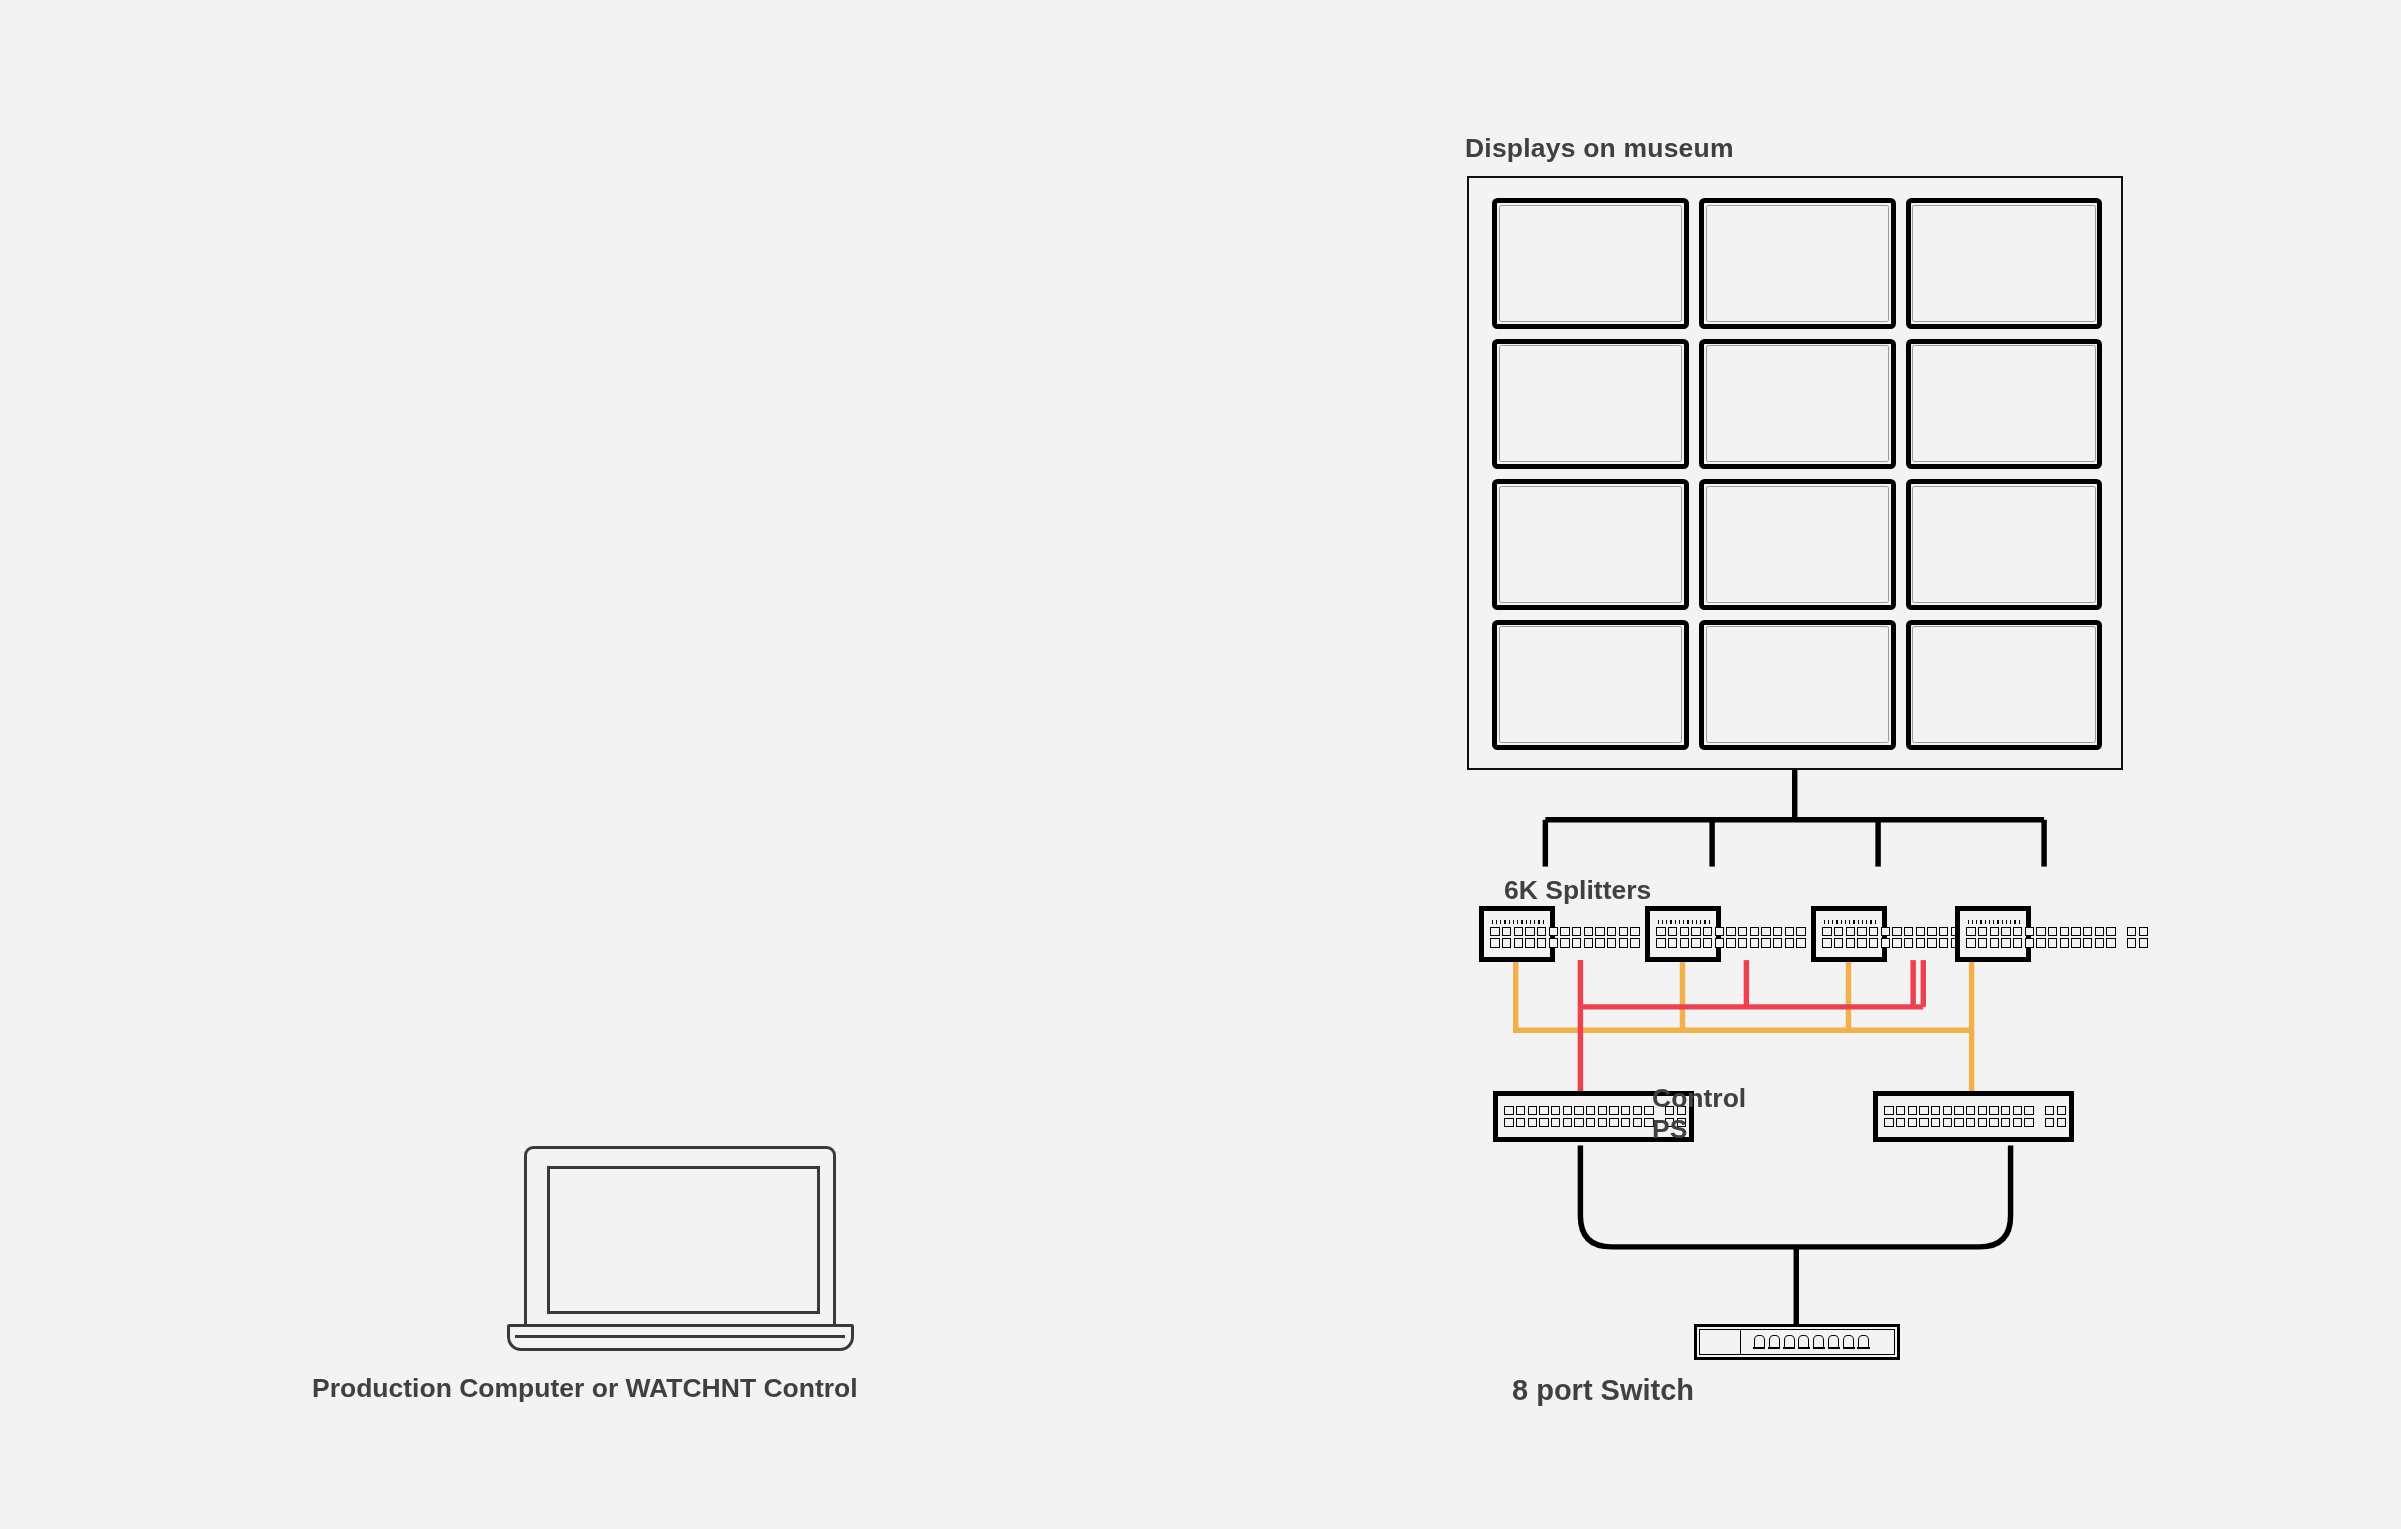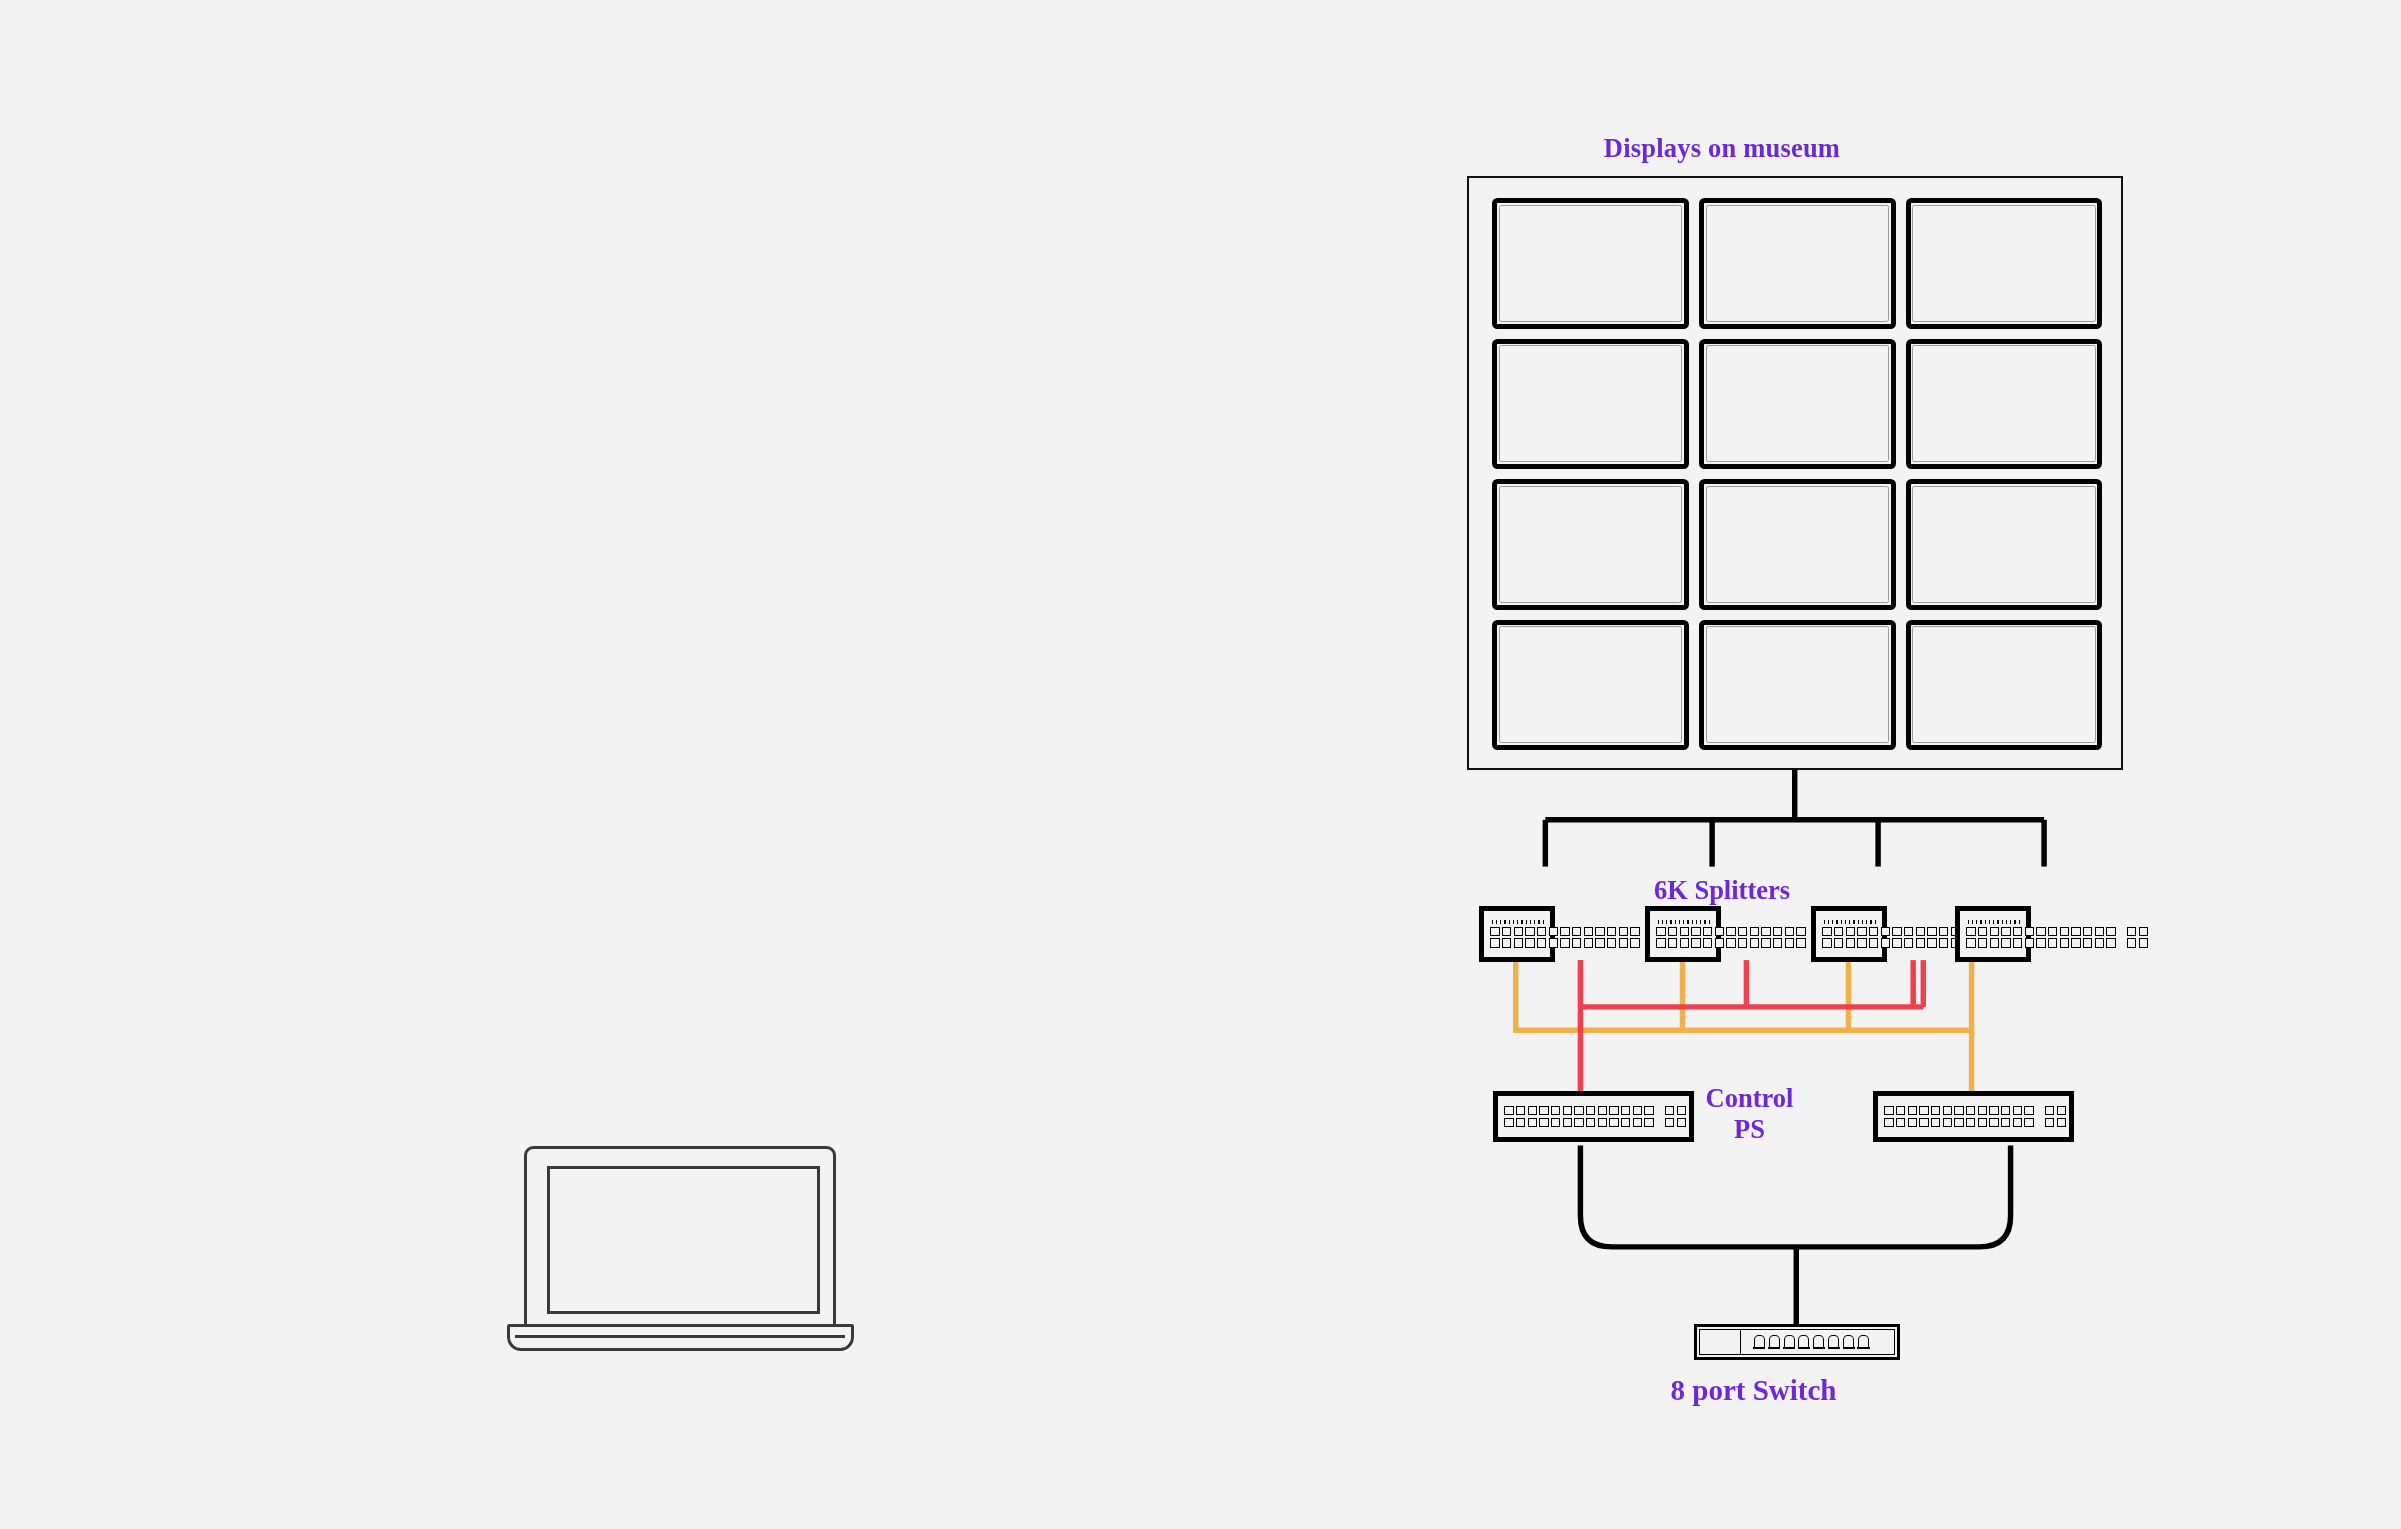--- a/index.html
+++ b/index.html
@@ -16,25 +16,25 @@
   }
   #stage {
     position: absolute;
     left: 0; top: 0;
     width: 2401px;
     height: 1529px;
     background: #f3f3f3;
   }
   .lbl {
     position: absolute;
-    color: #6d28d9;
+    color: #404040;
     font-weight: bold;
-    font-family: Liberation Serif, serif;
+    font-family: Liberation Sans, sans-serif;
     white-space: pre;
-    text-align: center;
+    text-align: left;
     line-height: 1.18;
   }
   #title-displays {
     left: 1465px; top: 133px; width: 514px;
     font-size: 26.5px; letter-spacing: 0.2px;
   }
   #label-splitters {
     left: 1504px; top: 875px; width: 436px;
     font-size: 26.5px;
   }
@@ -643,15 +643,16 @@
 
   <div id="laptop">
     <div id="laptop-lid">
       <div id="laptop-screen"></div>
     </div>
     <div id="laptop-base">
       <div id="laptop-base-line"></div>
     </div>
   </div>
 
+  <div class="lbl" id="label-laptop">Production Computer or WATCHNT Control</div>
 
 </div>
 
 
 </body></html>

